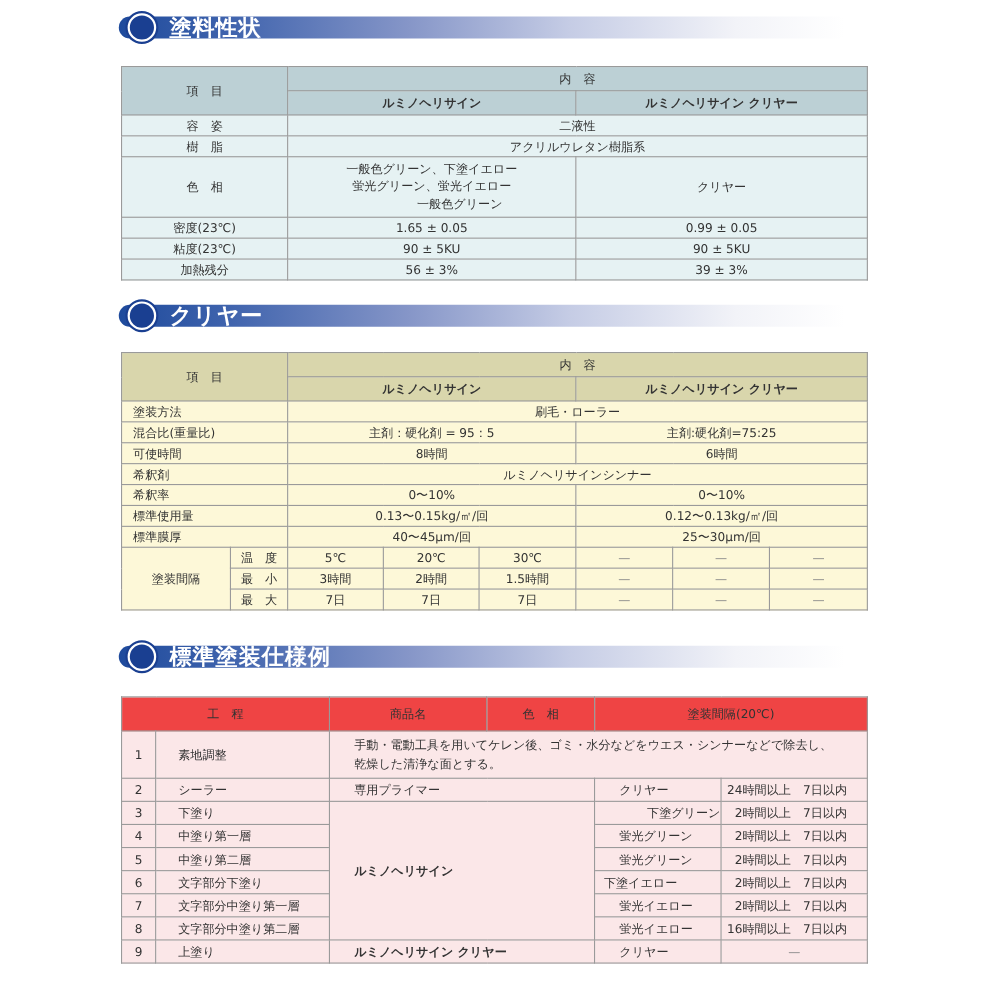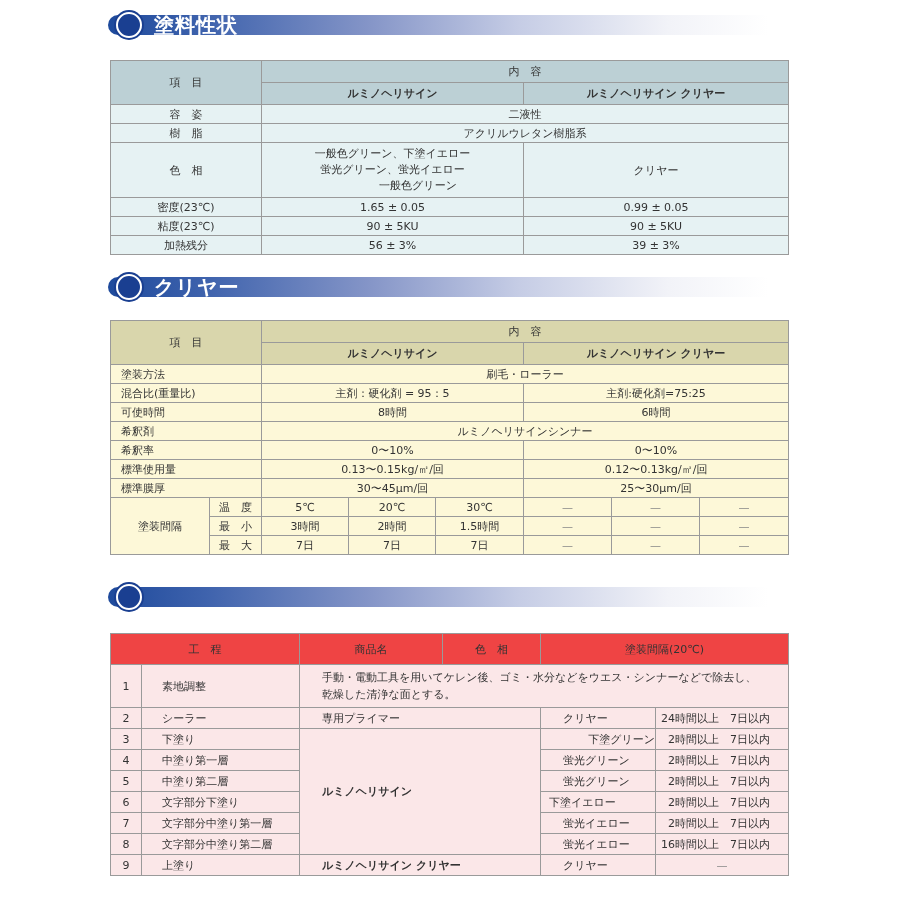--- a/index.html
+++ b/index.html
@@ -134,21 +134,21 @@
     <td colspan="3">0〜10%</td>
     <td colspan="3">0〜10%</td>
   </tr>
   <tr>
     <td colspan="2" class="left">標準使用量</td>
     <td colspan="3">0.13〜0.15kg/㎡/回</td>
     <td colspan="3">0.12〜0.13kg/㎡/回</td>
   </tr>
   <tr>
     <td colspan="2" class="left">標準膜厚</td>
-    <td colspan="3">30〜45μm/回</td>
+    <td colspan="3">40〜45μm/回</td>
     <td colspan="3">25〜30μm/回</td>
   </tr>
   <tr>
     <td rowspan="3">塗装間隔</td>
     <td>温　度</td>
     <td>5℃</td>
     <td>20℃</td>
     <td>30℃</td>
     <td class="dash">—</td>
     <td class="dash">—</td>
@@ -170,20 +170,21 @@
     <td>7日</td>
     <td class="dash">—</td>
     <td class="dash">—</td>
     <td class="dash">—</td>
   </tr>
 </tbody>
   </table>
 
 <div class="section-header" style="top:587px;">
   <span class="circle"></span>
+  <span class="title">標準塗装仕様例</span>
 </div>
 
 <table class="t3" style="top:633px;">
   <colgroup>
     <col style="width:31px">
       <col style="width:158px">
       <col style="width:143px">
     <col style="width:98px">
       <col style="width:115px">
       <col style="width:133px">

